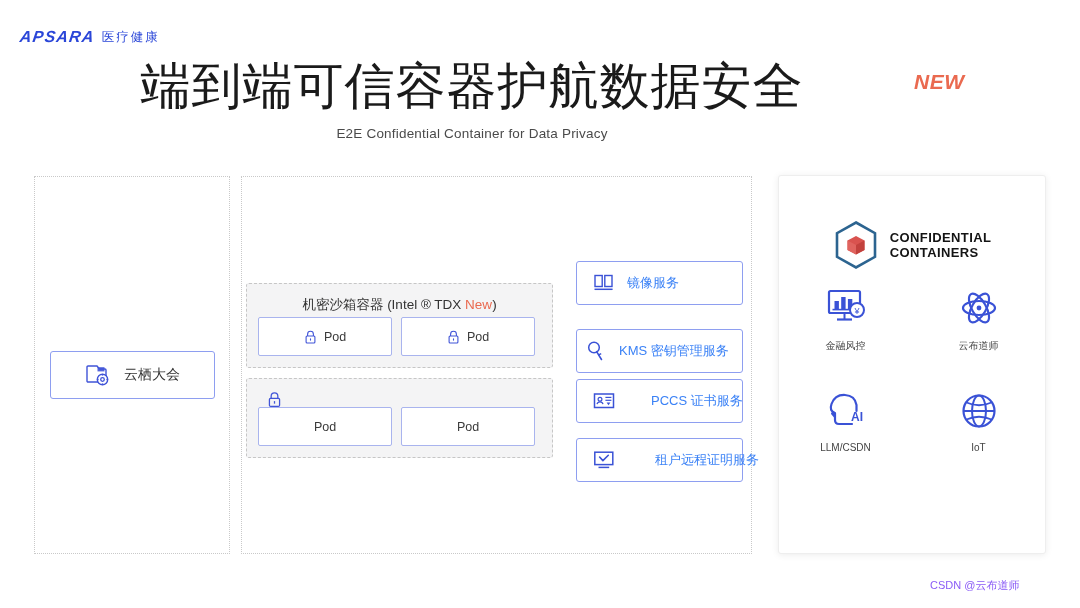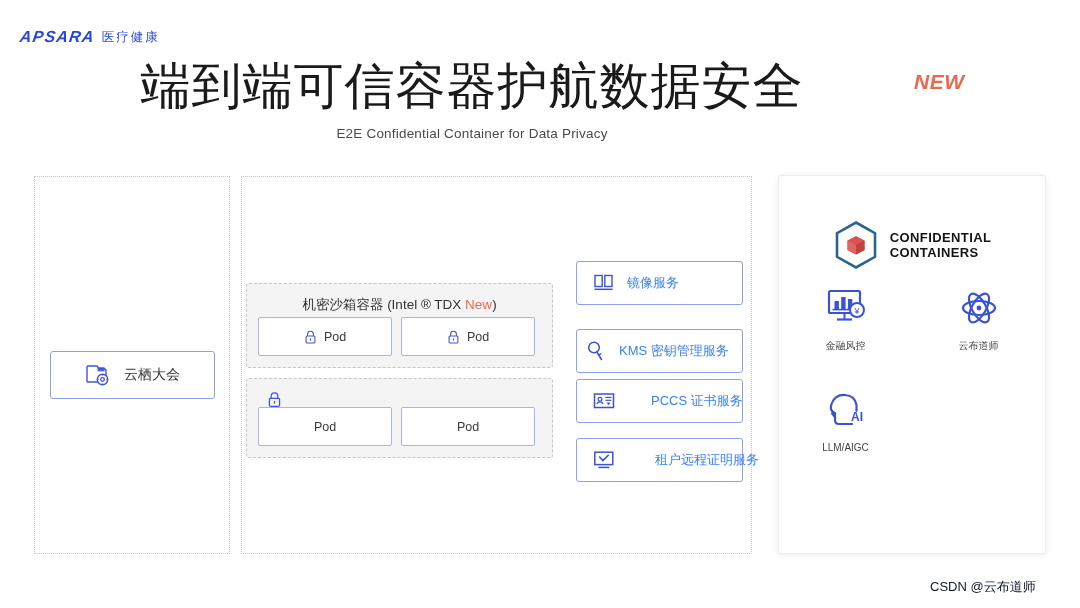--- a/index.html
+++ b/index.html
@@ -106,21 +106,21 @@
   .coco-text { font-size: 13px; font-weight: 700; line-height: 15px; color: #141414; letter-spacing: .4px; }
 
   .usecases { position: absolute; left: 0; top: 112px; width: 100%;
               display: grid; grid-template-columns: 1fr 1fr; row-gap: 38px; }
   .uc { display: flex; flex-direction: column; align-items: center; gap: 11px; }
   .uc-label { font-size: 10px; color: #444; }
 
   
   .watermark {
     position: absolute; left: 930px; top: 578px;
-    font-size: 13px; color: #0f172a;
+    font-size: 11px; color: #8b5cf6;
   }
   svg { display: block; }
 </style>
 </head>
 <body>
 
 <div class="page">
 
   <div class="brand">
     <span class="brand-apsara">APSARA</span>
@@ -305,22 +305,34 @@
       </div>
 
       <div class="uc">
         <span>
           <svg width="42" height="40" viewBox="0 0 42 40">
             <path d="M27 33 L14 33 Q10 33 10 29 L10 22 Q4 20 6.5 13 Q10 3.5 20 4 Q30 4.5 31.5 14 L31.5 20" fill="none" stroke="#3a52d6" stroke-width="2.2" stroke-linecap="round" stroke-linejoin="round"></path>
             <path d="M10 22 L7 22.5 L10 26" fill="none" stroke="#3a52d6" stroke-width="2" stroke-linejoin="round"></path>
             <text x="26" y="30" font-size="12" font-weight="600" fill="#3a52d6" font-family="'Liberation Sans',sans-serif">AI</text>
           </svg>
         </span>
-        <span class="uc-label">LLM/AIGC</span>
-      </div>
-
+        <span class="uc-label">LLM/CSDN</span>
+      </div>
+
+      <div class="uc">
+        <span>
+          <svg width="42" height="40" viewBox="0 0 42 40">
+            <circle cx="21" cy="20" r="15.5" fill="none" stroke="#3a52d6" stroke-width="2.2"></circle>
+            <ellipse cx="21" cy="20" rx="7" ry="15.5" fill="none" stroke="#3a52d6" stroke-width="2"></ellipse>
+            <line x1="5.5" y1="20" x2="36.5" y2="20" stroke="#3a52d6" stroke-width="2"></line>
+            <path d="M8.5 11.5 Q21 17 33.5 11.5" fill="none" stroke="#3a52d6" stroke-width="1.9"></path>
+            <path d="M8.5 28.5 Q21 23 33.5 28.5" fill="none" stroke="#3a52d6" stroke-width="1.9"></path>
+          </svg>
+        </span>
+        <span class="uc-label">IoT</span>
+      </div>
 
     </div>
   </div>
 
   <div class="watermark">CSDN @云布道师</div>
 
 </div>
 
 </body></html>

